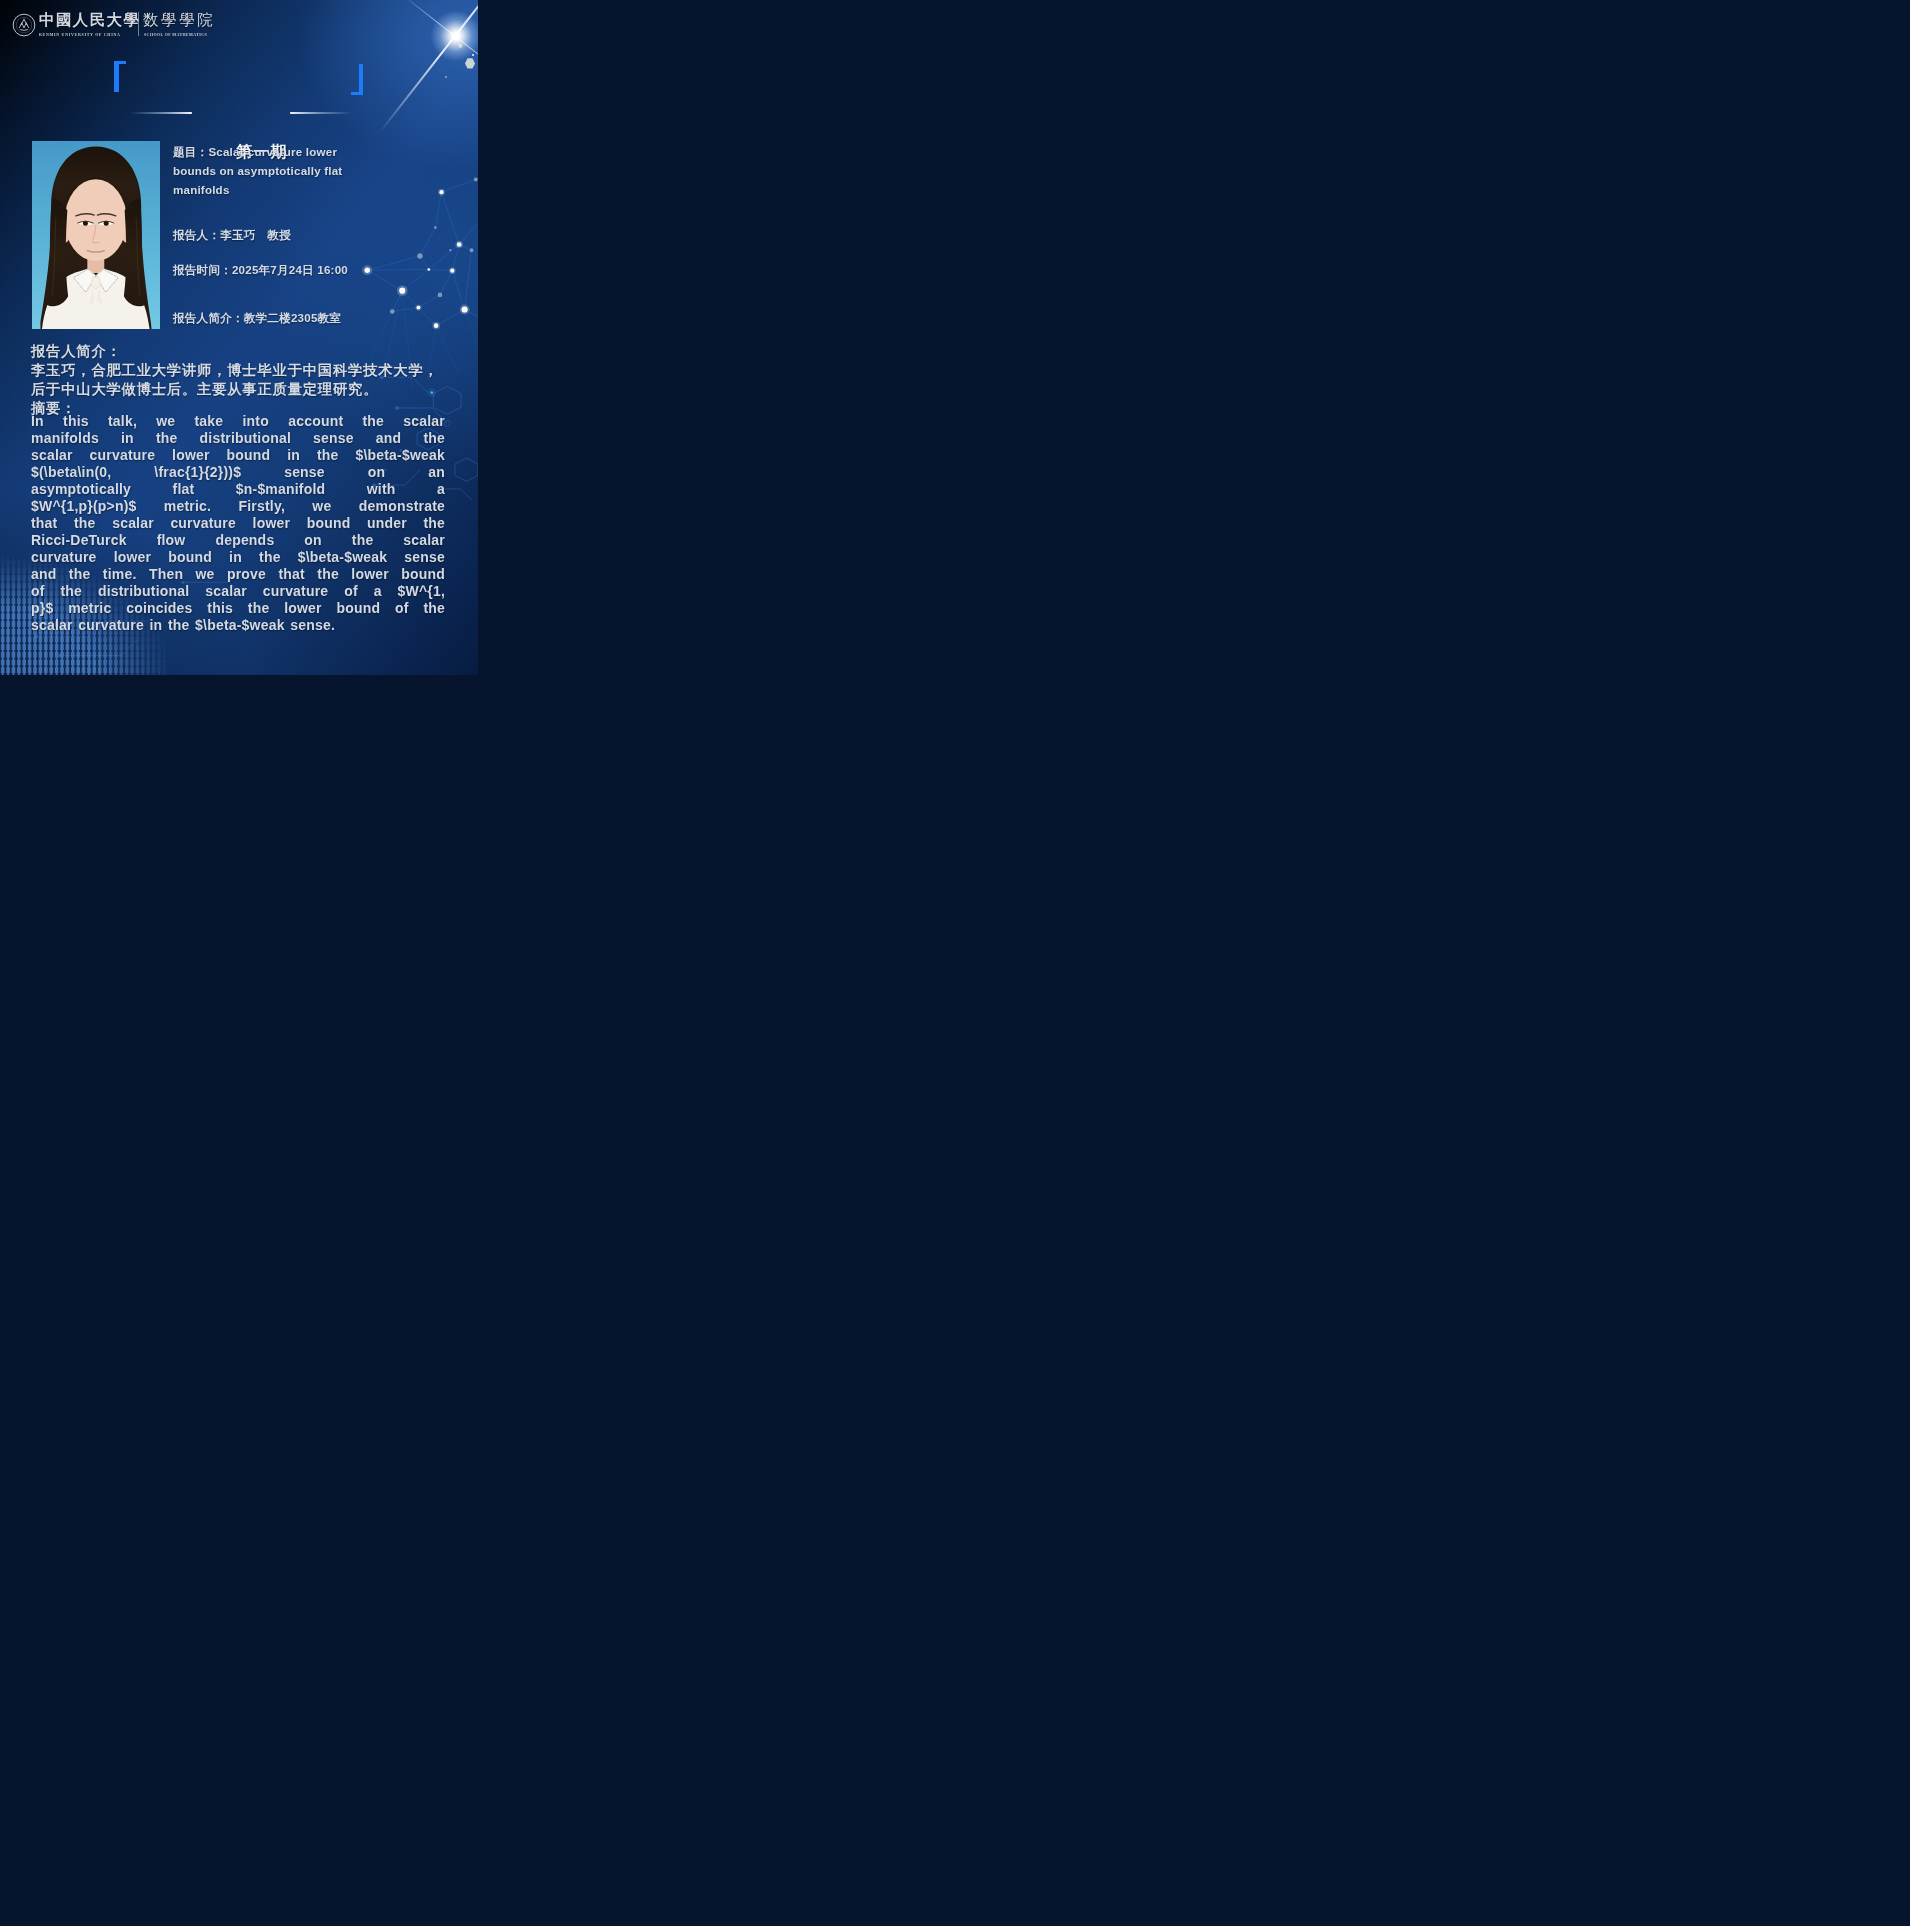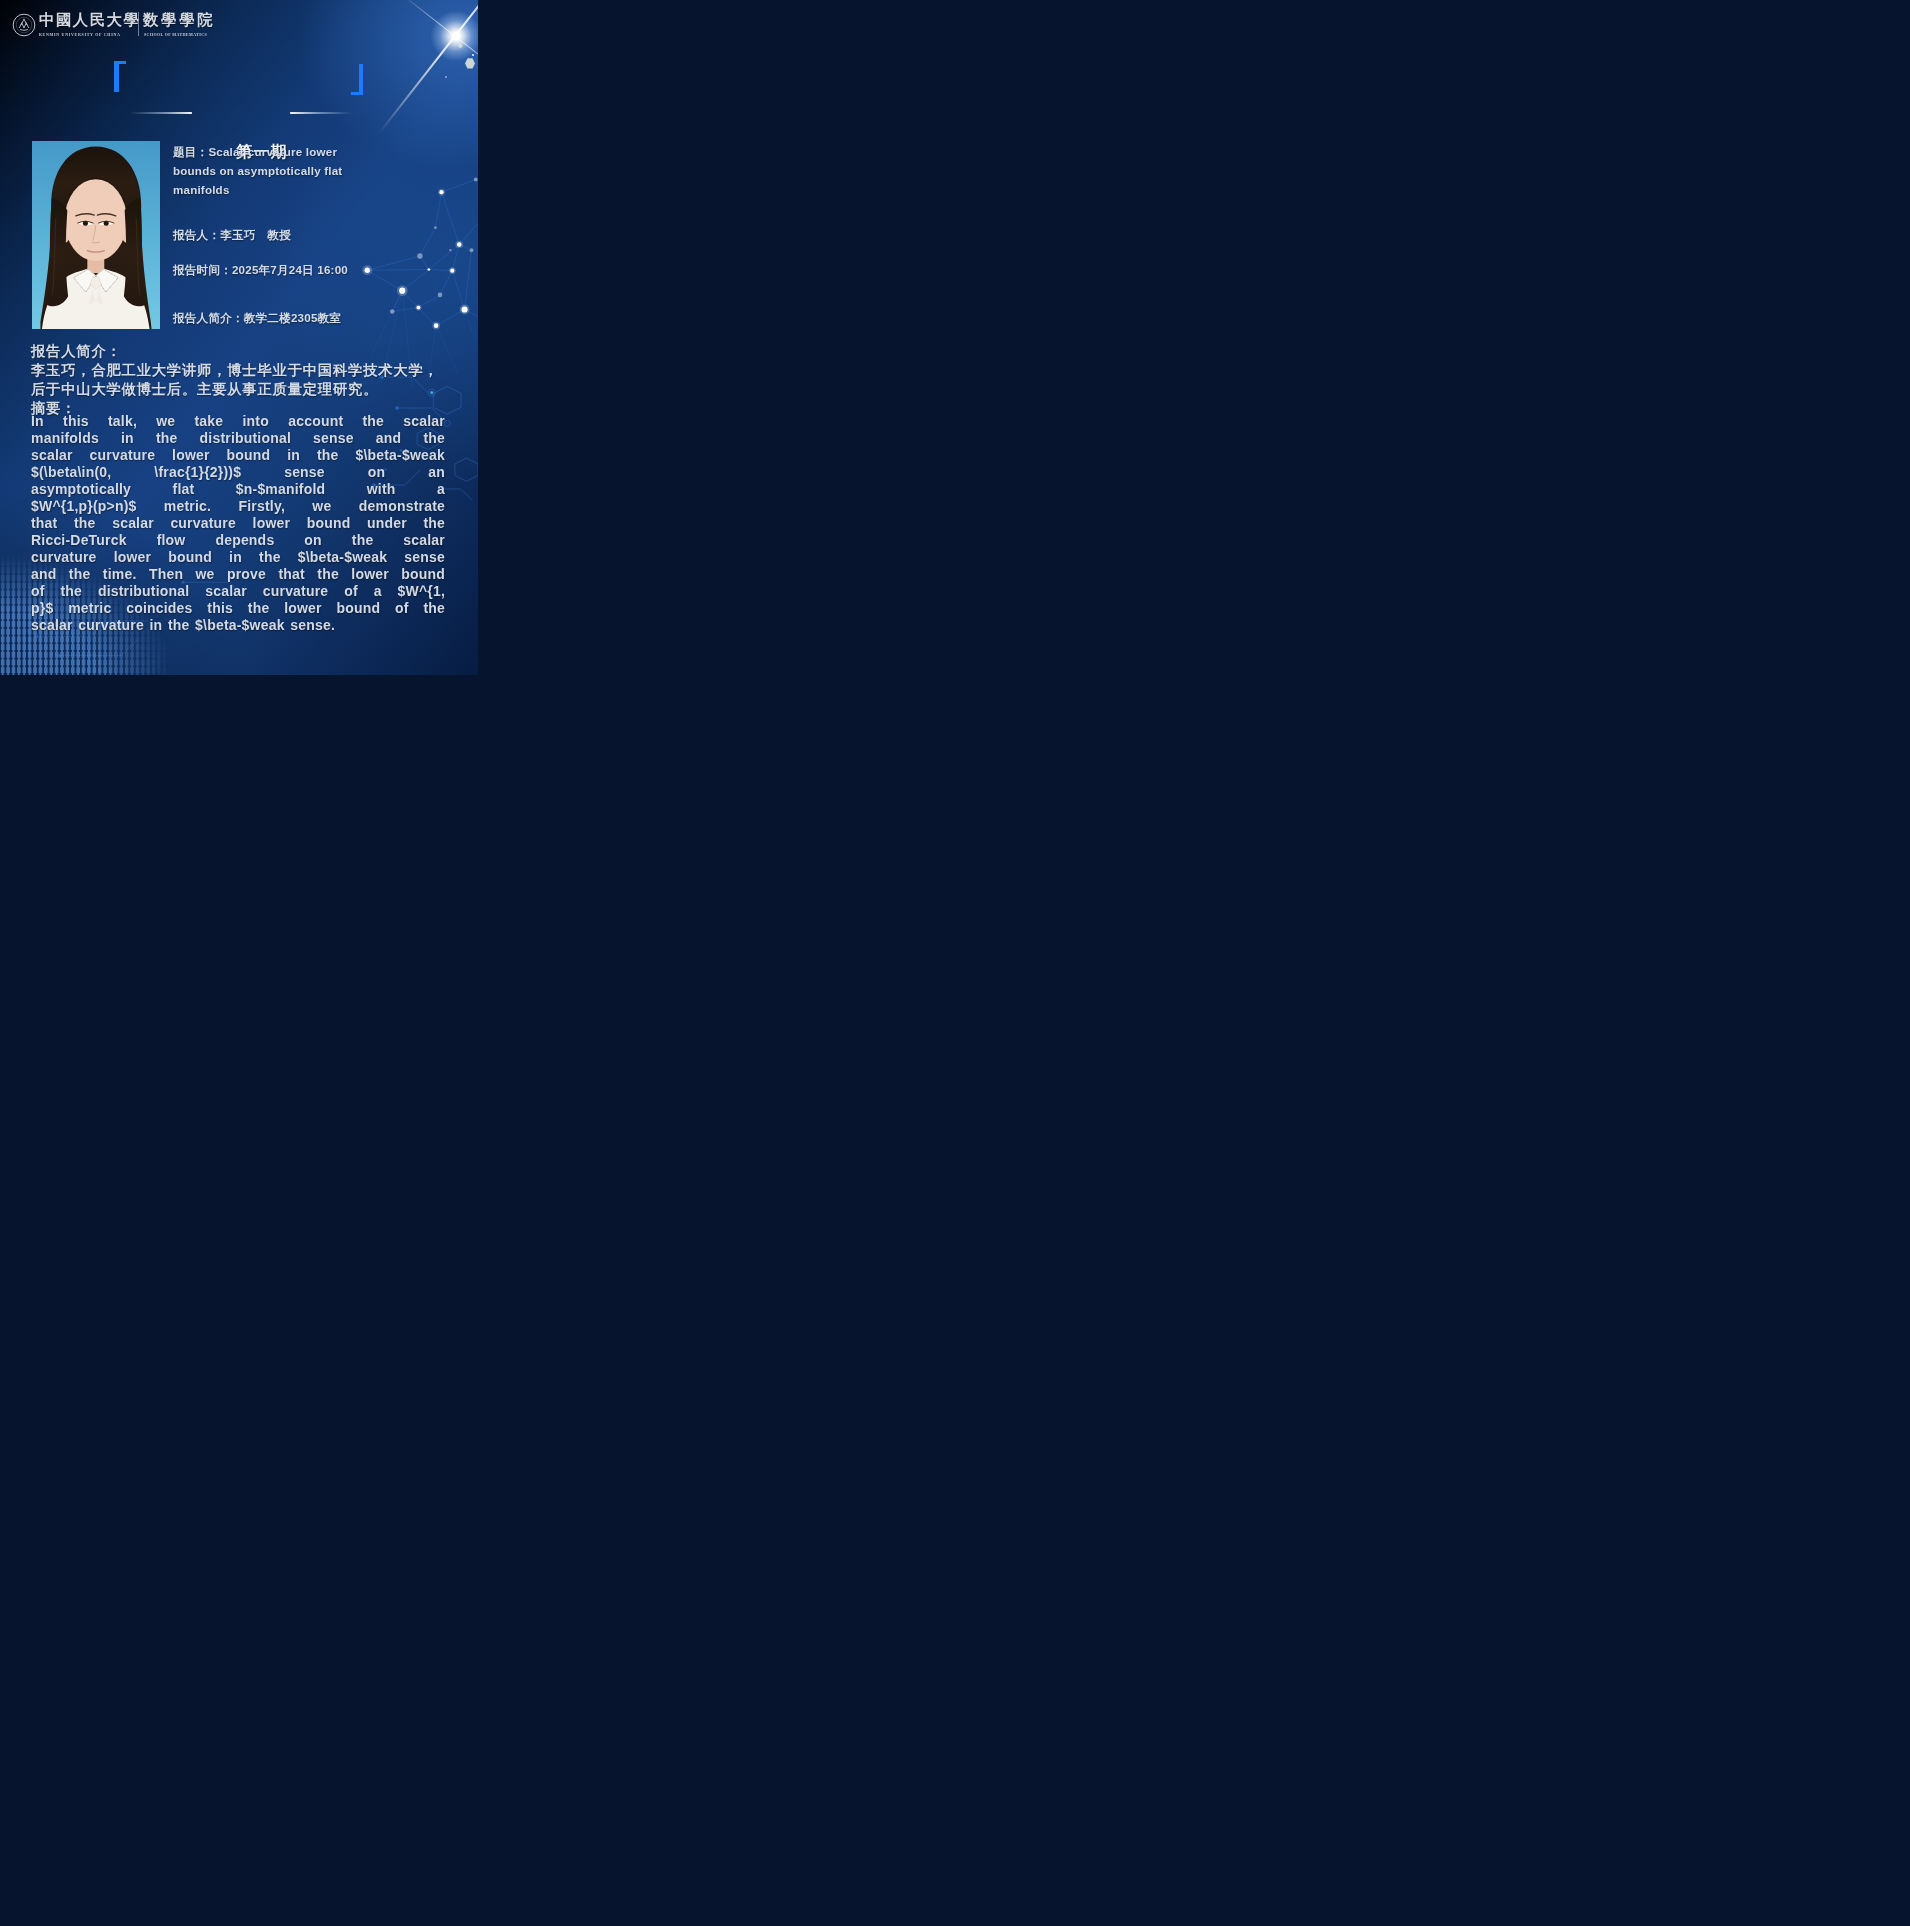--- a/index.html
+++ b/index.html
@@ -45,21 +45,21 @@
 
   
   .logo-row{position:absolute;left:0;top:0;width:478px;height:50px;}
   .seal{position:absolute;left:12px;top:12.7px;width:24px;height:24px;}
   .logo-zh{position:absolute;left:39px;top:10px;font-family:Liberation Serif, serif;
     font-weight:bold;font-size:15.4px;letter-spacing:1.5px;color:#d2d7df;text-shadow:0.4px 0.8px 1.2px rgba(0,0,0,.5);}
   .logo-en{position:absolute;left:39px;top:32px;font-family:"Liberation Serif","DejaVu Serif",serif;
     font-weight:bold;font-size:4px;letter-spacing:0.7px;color:#c7ccd6;}
   .logo-divider{position:absolute;left:138px;top:12.3px;width:0.4px;height:24px;background:rgba(205,215,230,.55);}
   .logo-zh2{position:absolute;left:143px;top:10px;font-family:"DejaVu Serif","Liberation Serif",serif;
-    font-weight:bold;font-size:15.4px;letter-spacing:2.7px;color:#d2d7df;text-shadow:0.4px 0.8px 1.2px rgba(0,0,0,.5);}
+    font-weight:normal;font-size:15.4px;letter-spacing:2.7px;color:#d2d7df;text-shadow:0.4px 0.8px 1.2px rgba(0,0,0,.5);}
   .logo-en2{position:absolute;left:144px;top:32px;font-family:"Liberation Serif","DejaVu Serif",serif;
     font-weight:bold;font-size:4px;letter-spacing:0.4px;color:#c7ccd6;}
 
   
   .bracket{position:absolute;}
   .bracket-left{left:114px;top:61px;width:11.6px;height:31px;
     border-left:5px solid var(--accent);border-top:3.9px solid var(--accent);}
   .bracket-right{left:351px;top:64px;width:11.6px;height:31px;
     border-right:4.6px solid var(--accent);border-bottom:3.9px solid var(--accent);}
   .forum-title{position:absolute;left:0;top:60px;width:478px;text-align:center;

